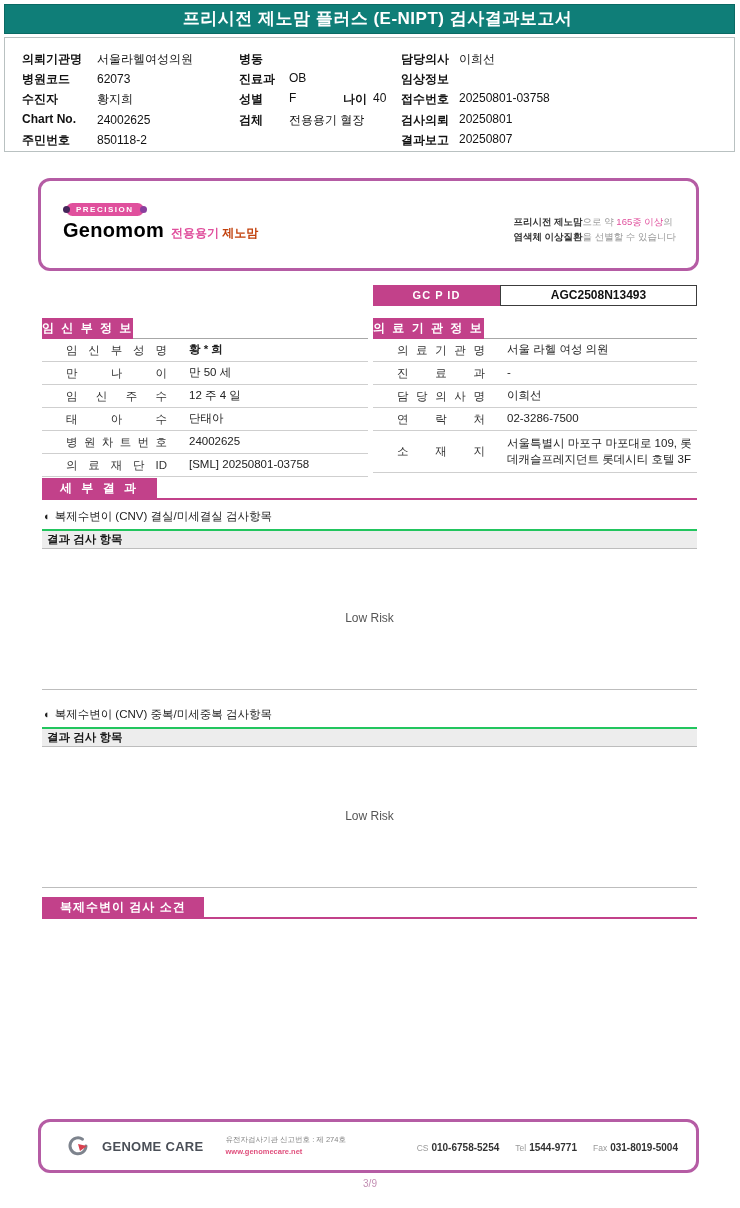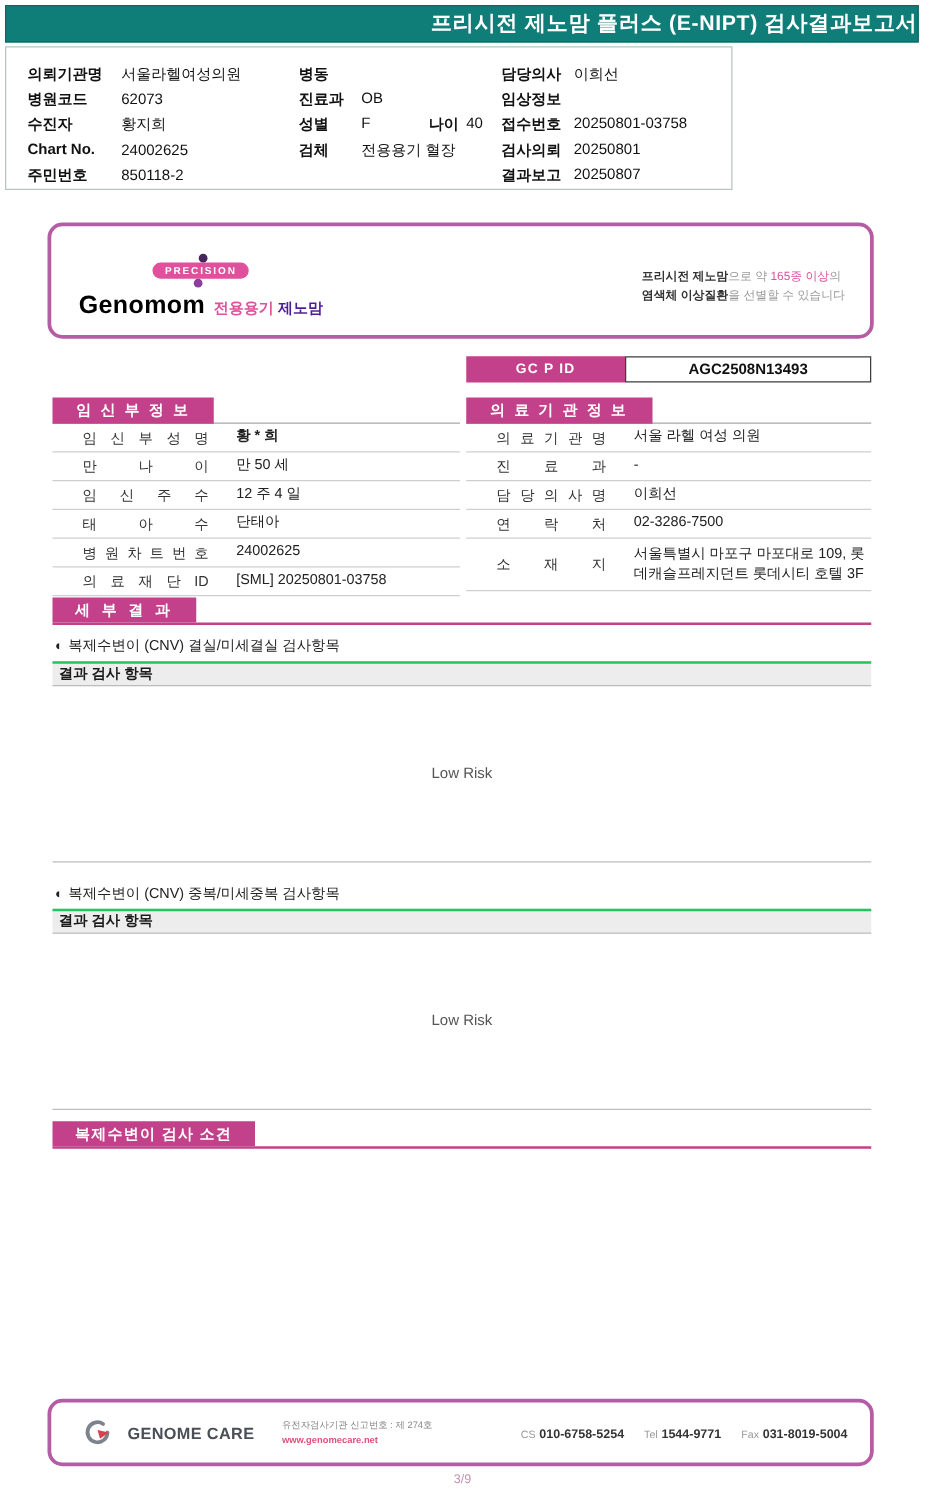--- a/index.html
+++ b/index.html
@@ -1,43 +1,43 @@
 <!DOCTYPE html>
 <html><head>
 <meta charset="utf-8">
 <style>
   * { margin:0; padding:0; box-sizing:border-box; }
   html,body { width:740px; height:1208px; background:#fff; font-family:"Liberation Sans", sans-serif; position:relative; }
 
   
   .titlebar { position:absolute; left:4px; top:4px; width:731px; height:30px;
     background:#0f7e78; border:1px solid #0a6a64; color:#fff; font-weight:bold;
-    font-size:17px; text-align:right; line-height:28px; letter-spacing:0.5px;padding-left:16px; }
-
-  
-  .infobox { position:absolute; left:4px; top:37px; width:582px; height:115px;
+    font-size:17px; text-align:center; line-height:28px; letter-spacing:0.5px;padding-left:16px; }
+
+  
+  .infobox { position:absolute; left:4px; top:37px; width:731px; height:115px;
     background:#fff; border:1px solid #b9c1c1; }
   .cell { position:absolute; font-size:12px; color:#111; white-space:nowrap; }
   .cell.lab { font-weight:bold; }
 
   
   .reportbox { position:absolute; left:38px; top:178px; width:661px; height:93px;
     border:3px solid #b55ca4; border-radius:12px; background:#fff; }
   .logoblk { position:absolute; left:22px; top:22px; }
-  .badge-row { display:flex; align-items:center;flex-direction:column; }
+  .badge-row { display:flex; align-items:center; }
   .dot { width:7px; height:7px; border-radius:50%; }
   .dot.l { background:#44265a; margin-right:-4px; z-index:2; }
   .dot.r { background:#8a3f9e; margin-left:-4px; z-index:2; }
   .pill { background:#e0509d; color:#fff; font-size:8px; font-weight:bold;
     padding:2px 10px; border-radius:8px; letter-spacing:1.5px; }
   .brand-row { margin-top:3px; white-space:nowrap; }
   .brand-en { font-size:20px; font-weight:bold; color:#000000; letter-spacing:0.3px;text-align:center; }
   .brand-kr { font-size:12px; font-weight:bold; margin-left:7px; }
   .brand-kr .pk { color:#e0509d; }
-  .brand-kr .dk { color:#4c1d95; }
+  .brand-kr .dk { color:#c2410c; }
   .titleblk { position:absolute; left:50%; transform:translateX(-50%); top:13px; text-align:center; }
   .rtitle { font-size:27px; font-weight:bold; color:#141414; letter-spacing:6px;
     white-space:nowrap; padding:0 4px 3px 4px; border-bottom:1px solid #999; }
   .rsub { margin-top:5px; font-size:11px; color:#555; white-space:nowrap; }
   .rsub .hl { color:#e0509d; }
   .noteblk { position:absolute; right:20px; top:33px; font-size:9.5px; color:#999;
     line-height:1.6; white-space:nowrap; }
   .noteblk .b { color:#333; font-weight:bold; }
   .noteblk .pk { color:#e0509d; }
 
@@ -47,21 +47,21 @@
     font-size:11px; text-align:center; line-height:21px; letter-spacing:1px; }
   .gcp-value { flex:1; border:1px solid #3c3c3c; font-weight:bold; font-size:12px;
     text-align:center; line-height:19px; color:#111; }
 
   
   .table { position:absolute; top:318px; font-size:11.5px; color:#222; }
   .t-left  { left:42px;  width:326px; }
   .t-right { left:373px; width:324px; }
   .t-head { border-bottom:1px solid #a7a7a7; height:21px; }
   .t-head-label { display:inline-block; background:#c2418a; color:#fff; font-weight:bold;
-    font-size:12px; line-height:21px; padding:0 19px; letter-spacing:2px; }
+    font-size:12px; line-height:21px; padding:0 0; letter-spacing:2px; }
   .t-row { display:flex; align-items:center; border-bottom:1px solid #cfcfcf; min-height:23px; }
   .t-row .lab { width:145px; padding:0 20px 0 24px; color:#333;
     text-align:justify; text-align-last:justify; }
   .t-right .t-row .lab { width:132px; }
   .t-row .val { flex:1; padding:2px 2px 2px 2px; line-height:1.35; }
   .t-row.bold .val { font-weight:bold; }
 
   
   .sec-head { position:absolute; left:42px; width:655px; border-bottom:2px solid #c2418a; }
   .sec-label { display:inline-block; background:#c2418a; color:#fff; font-weight:bold;

